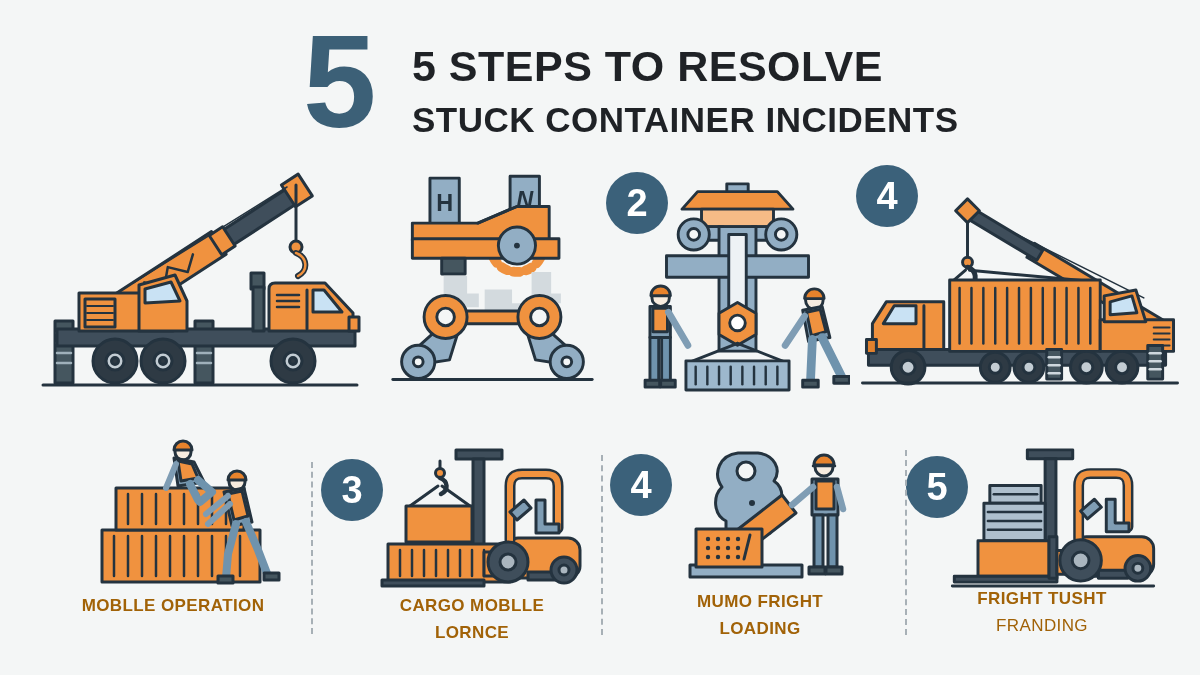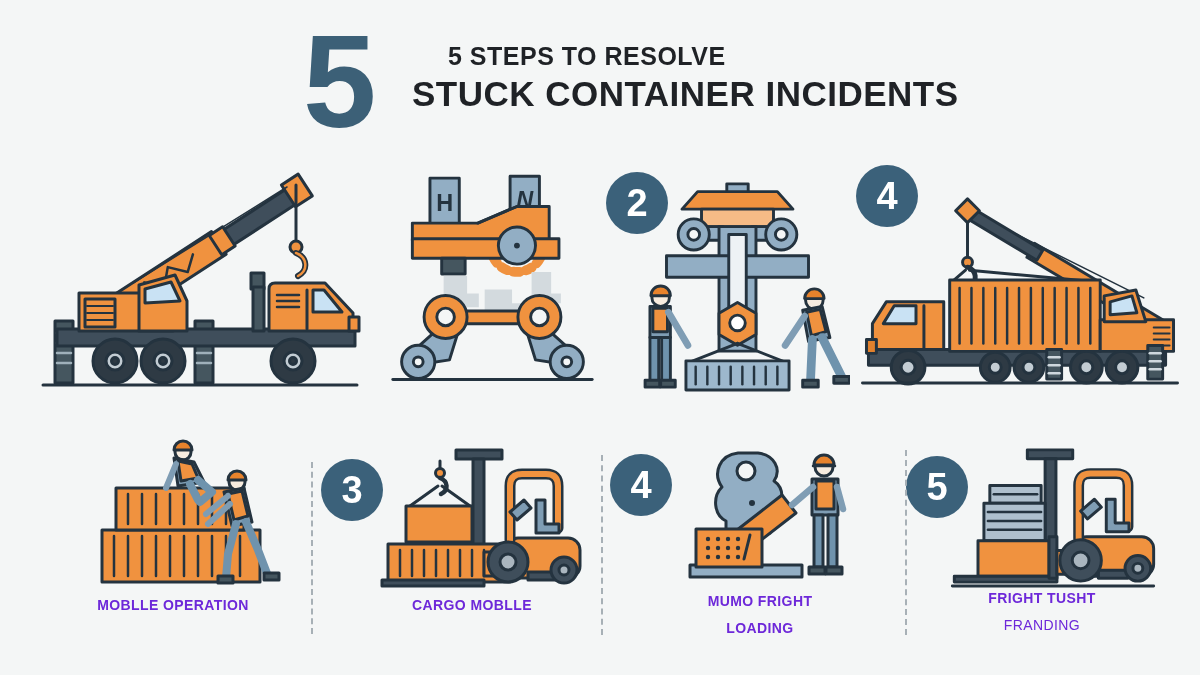--- a/index.html
+++ b/index.html
@@ -5,32 +5,32 @@
   html,body{margin:0;padding:0;}
   .canvas{
     position:relative;width:1200px;height:675px;background:#f4f6f6;
     overflow:hidden;font-family:"Liberation Sans",sans-serif;
   }
   .big-num{
     position:absolute;left:303px;top:16px;font-size:132px;line-height:1;
     font-weight:800;color:#3c6077;letter-spacing:-4px;
   }
   .title{position:absolute;left:412px;top:42px;color:#1f2226;font-weight:800;}
-  .title .l1{font-size:25px;letter-spacing:0.5px;margin-left:36px;}
-  .title .l2{font-size:35px;margin-top:3px;letter-spacing:0.5px;text-align:center;}
+  .title .l1{font-size:43px;letter-spacing:0.5px;}
+  .title .l2{font-size:35px;margin-top:9px;letter-spacing:0.5px;text-align:center;}
   .badge{
     position:absolute;width:62px;height:62px;border-radius:50%;
     background:#3b617a;color:#ffffff;display:flex;align-items:center;
     justify-content:center;font-size:38px;font-weight:800;
   }
   .illo{position:absolute;}
   .illo svg{display:block;width:100%;height:100%;}
   .cap{
-    position:absolute;text-align:center;color:#6d28d9;font-weight:700;
-    font-size:14px;line-height:27px;letter-spacing:0.4px;
+    position:absolute;text-align:center;color:#a16207;font-weight:700;
+    font-size:17px;line-height:27px;letter-spacing:0.4px;
   }
   .cap .heavy{font-weight:400;}
   .vsep{position:absolute;width:0;border-left:2px dashed #a7b0b6;}
   text.machine-letter{font:italic 800 24px "Liberation Sans",sans-serif;fill:#24333f;}
   text.machine-letter.upright{font-style:normal;}
 </style>
 </head>
 <body>
 
 <div class="canvas">
@@ -426,20 +426,21 @@
 
   <div class="vsep" style="left:311px;top:462px;height:172px;"></div>
   <div class="vsep" style="left:601px;top:455px;height:180px;"></div>
   <div class="vsep" style="left:905px;top:450px;height:185px;"></div>
 
   <div class="cap" style="left:43px;top:592px;width:260px;">
     <div>MOBLLE OPERATION</div>
   </div>
   <div class="cap" style="left:352px;top:592px;width:240px;">
     <div>CARGO MOBLLE</div>
+    <div>LORNCE</div>
   </div>
   <div class="cap" style="left:640px;top:588px;width:240px;">
     <div>MUMO FRIGHT</div>
     <div>LOADING</div>
   </div>
   <div class="cap" style="left:922px;top:585px;width:240px;">
     <div>FRIGHT TUSHT</div>
     <div class="heavy">FRANDING</div>
   </div>
 

